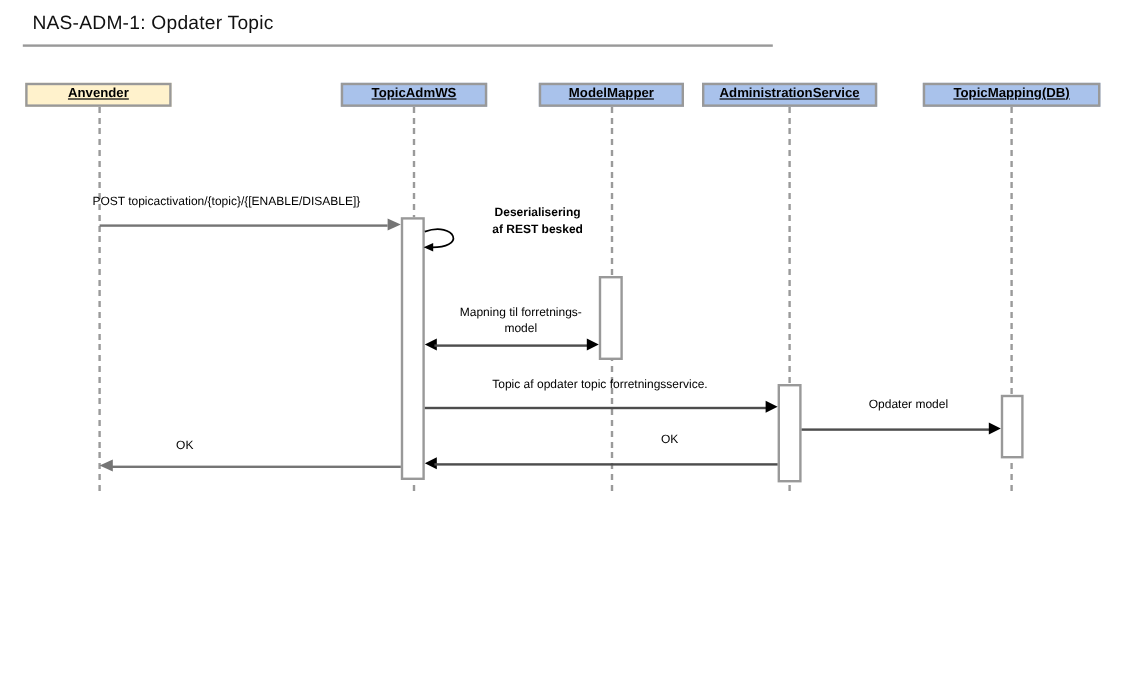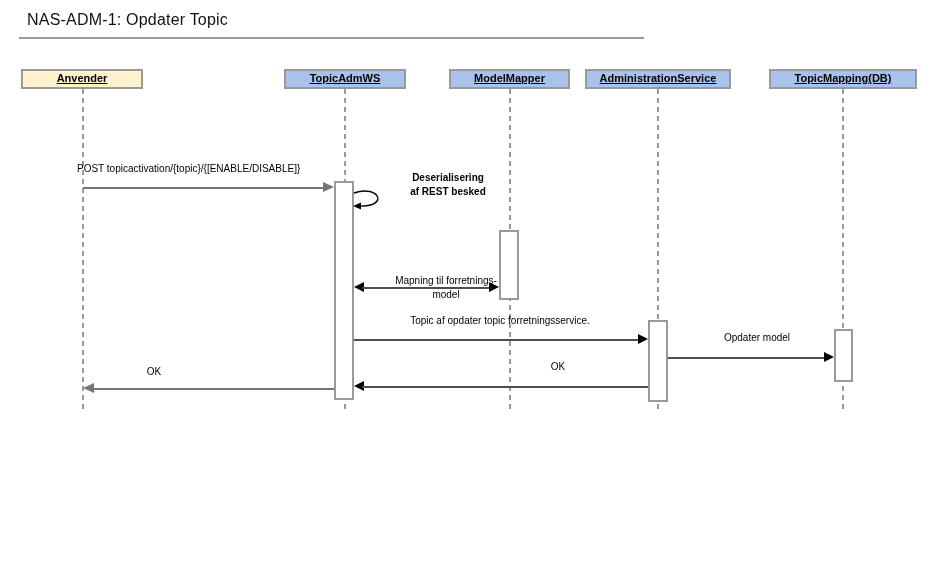--- a/index.html
+++ b/index.html
@@ -79,21 +79,21 @@
   <div class="mline outer" style="left:83px; top:187px; width:240px;"></div>
   <div class="ahead right outer" style="left:323px; top:182px;"></div>
 
   <svg class="selfloop" style="left:353px; top:188px;" width="40" height="24" viewBox="0 0 40 24">
     <path d="M 1 5 C 26 -4, 38 20, 3 18" fill="none" stroke="#000" stroke-width="1.4"></path>
     <polygon points="0,18 8,14.5 8,21.5" fill="#000"></polygon>
   </svg>
   <div class="mlabel bold center" style="left:392px; top:171px; width:112px;">Deserialisering
 af REST besked</div>
 
-  <div class="mlabel center" style="left:368px; top:254px; width:156px;margin-top:20px;">Mapning til forretnings-
+  <div class="mlabel center" style="left:356px; top:254px; width:156px;">Mapning til forretnings-
 model</div>
   <div class="ahead left inner" style="left:354px; top:282px;"></div>
   <div class="mline inner" style="left:362px; top:287px; width:129px;"></div>
   <div class="ahead right inner" style="left:489px; top:282px;"></div>
 
   <div class="mlabel center" style="left:355px; top:314px; width:290px;">Topic af opdater topic forretningsservice.</div>
   <div class="mline inner" style="left:354px; top:339px; width:286px;"></div>
   <div class="ahead right inner" style="left:638px; top:334px;"></div>
 
   <div class="mlabel center" style="left:675px; top:331px; width:164px;">Opdater model</div>

